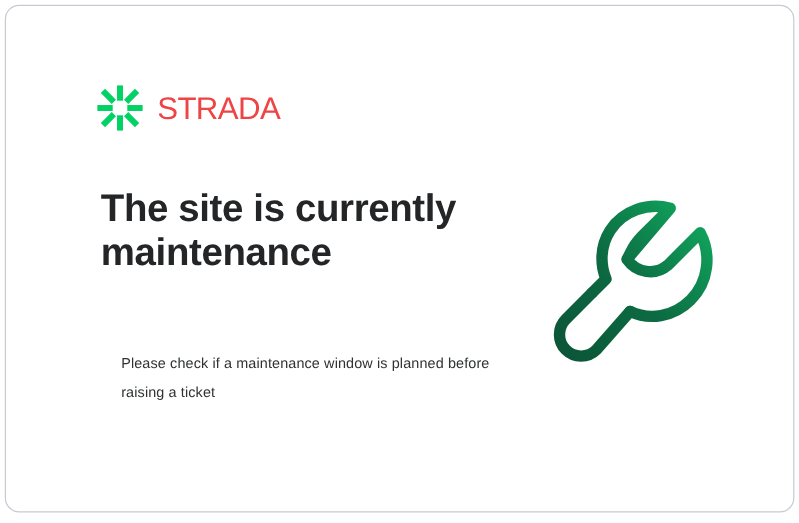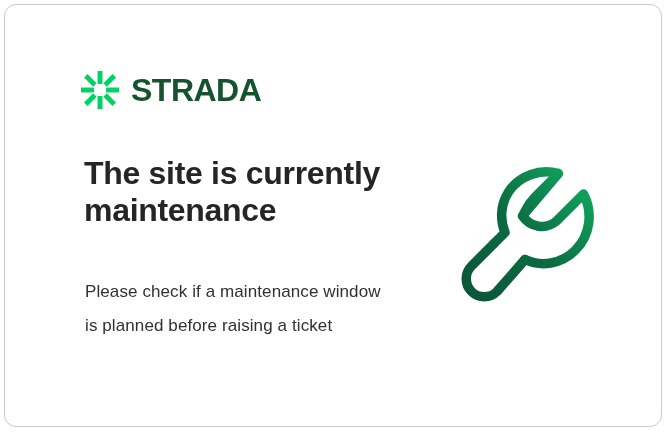--- a/index.html
+++ b/index.html
@@ -43,25 +43,25 @@
     align-items: center;
     gap: 12px;
   }
   .brand-mark {
     width: 38px;
     height: 38px;
     display: block;
     flex: 0 0 auto;
   }
   .brand-word {
-    font-size: 32px;
-    font-weight: 700;
+    font-size: 26px;
+    font-weight: 400;
     letter-spacing: -0.5px;
     line-height: 1;
-    color: #14532d;
+    color: #ef4444;
     white-space: nowrap;
   }
 
   
   .headline {
     position: absolute;
     left: 79px;
     top: 150px;
     width: 330px;
     margin: 0;
@@ -70,22 +70,22 @@
     line-height: 1.16;
     letter-spacing: -0.3px;
     color: #232527;
   }
 
   .body-copy {
     position: absolute;
     left: 80px;
     top: 270px;
     width: 310px;
-    margin: 0;
-    font-size: 17px;
+    margin: 16px;
+    font-size: 12px;
     font-weight: 400;
     line-height: 2.0;
     letter-spacing: 0.1px;
     color: #2f3133;
   }
 
   
   .wrench {
     position: absolute;
     left: 455px;

